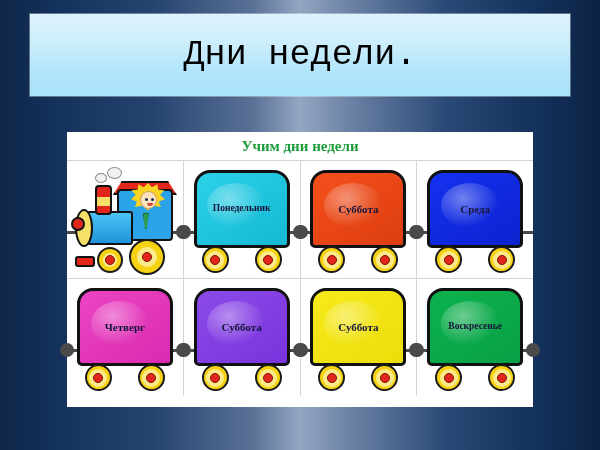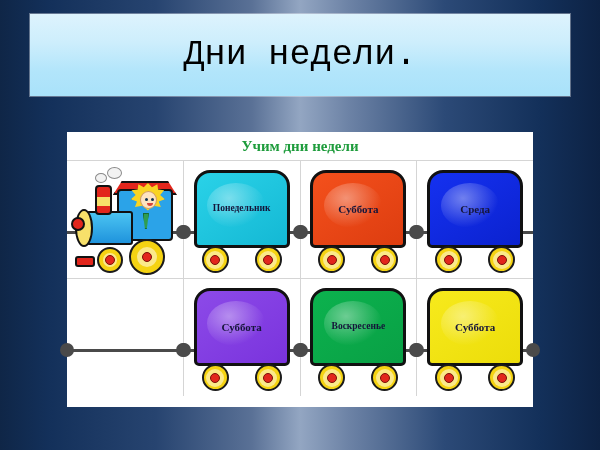--- a/index.html
+++ b/index.html
@@ -460,53 +460,60 @@
         </div>
       </div>
     </div>
 
     <div class="train-row">
       <div class="rail"></div>
 
       <div class="cell">
         <div class="coupling left"></div>
         <div class="coupling right"></div>
+        <div class="wagon">
+          <div class="wagon-body" style="background: linear-gradient(145deg, #ec44c4 0%, #d92bb0 100%);">
+            <span class="wagon-label">Четверг</span>
+          </div>
+          <div class="wheel left"></div>
+          <div class="wheel right"></div>
+        </div>
       </div>
 
       <div class="cell">
         <div class="coupling left"></div>
         <div class="coupling right"></div>
         <div class="wagon">
           <div class="wagon-body" style="background: linear-gradient(145deg, #8c4ae8 0%, #7a33dd 100%);">
             <span class="wagon-label">Суббота</span>
           </div>
           <div class="wheel left"></div>
           <div class="wheel right"></div>
         </div>
       </div>
 
       <div class="cell">
         <div class="coupling left"></div>
         <div class="coupling right"></div>
         <div class="wagon">
+          <div class="wagon-body" style="background: linear-gradient(145deg, #f7ea1c 0%, #ecdd0a 100%);">
+            <span class="wagon-label">Суббота</span>
+          </div>
+          <div class="wheel left"></div>
+          <div class="wheel right"></div>
+        </div>
+      </div>
+
+      <div class="cell">
+        <div class="coupling left"></div>
+        <div class="coupling right"></div>
+        <div class="wagon">
           <div class="wagon-body" style="background: linear-gradient(145deg, #0cb24e 0%, #09a045 100%);">
             <span class="wagon-label small">Воскресенье</span>
           </div>
           <div class="wheel left"></div>
           <div class="wheel right"></div>
         </div>
       </div>
-
-      <div class="cell">
-        <div class="coupling left"></div>
-        <div class="coupling right"></div>
-        <div class="wagon">
-          <div class="wagon-body" style="background: linear-gradient(145deg, #f7ea1c 0%, #ecdd0a 100%);">
-            <span class="wagon-label">Суббота</span>
-          </div>
-          <div class="wheel left"></div>
-          <div class="wheel right"></div>
-        </div>
-      </div>
     </div>
 
   </div>
 </div>
 
 </body></html>

